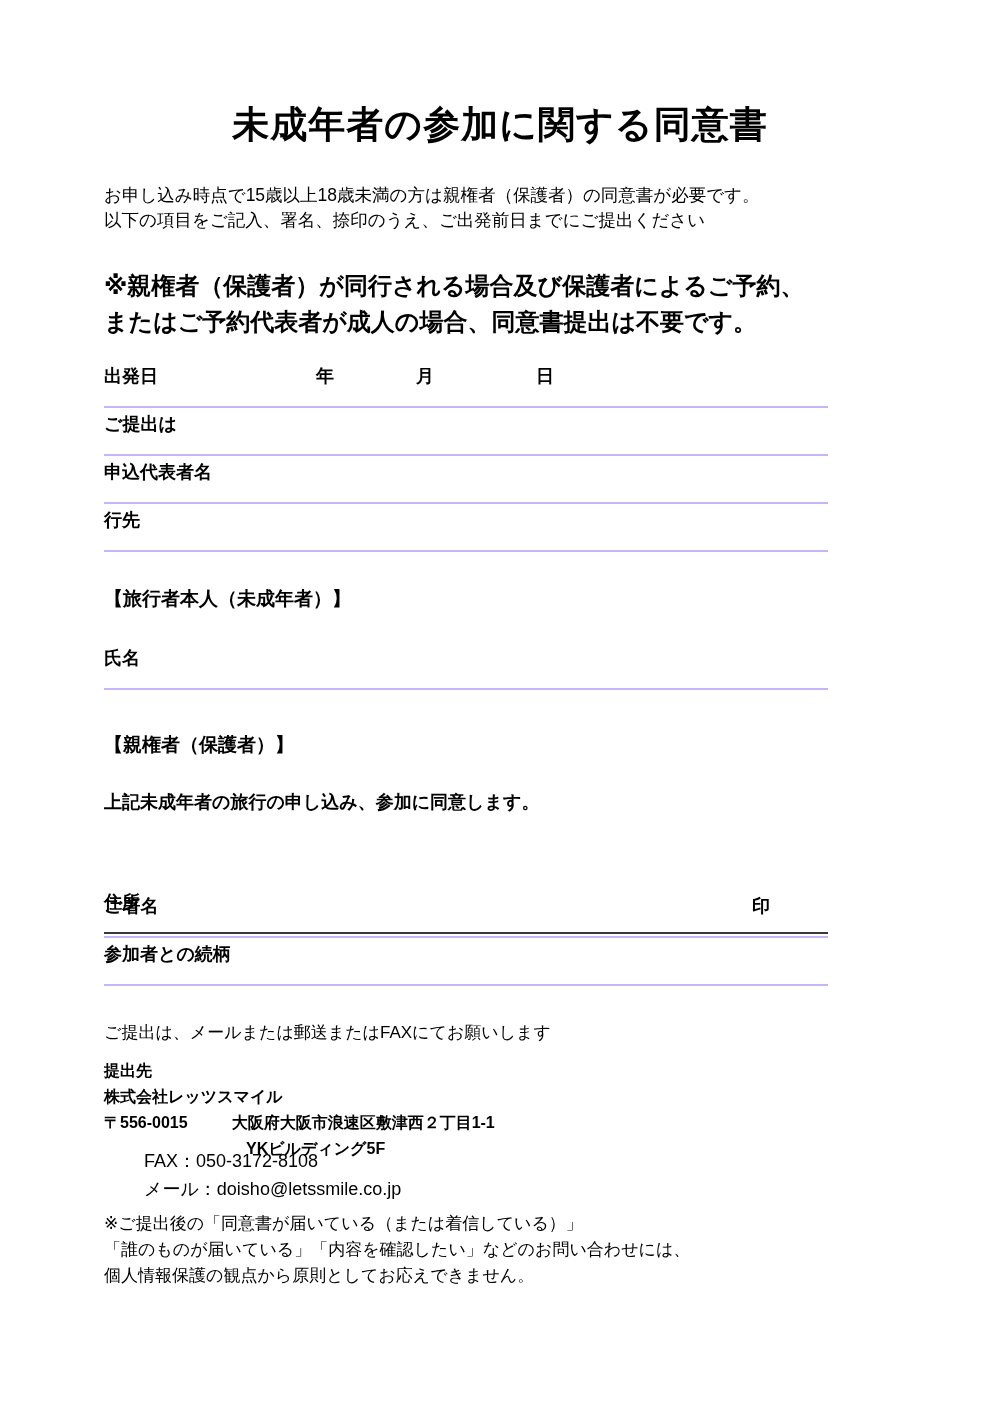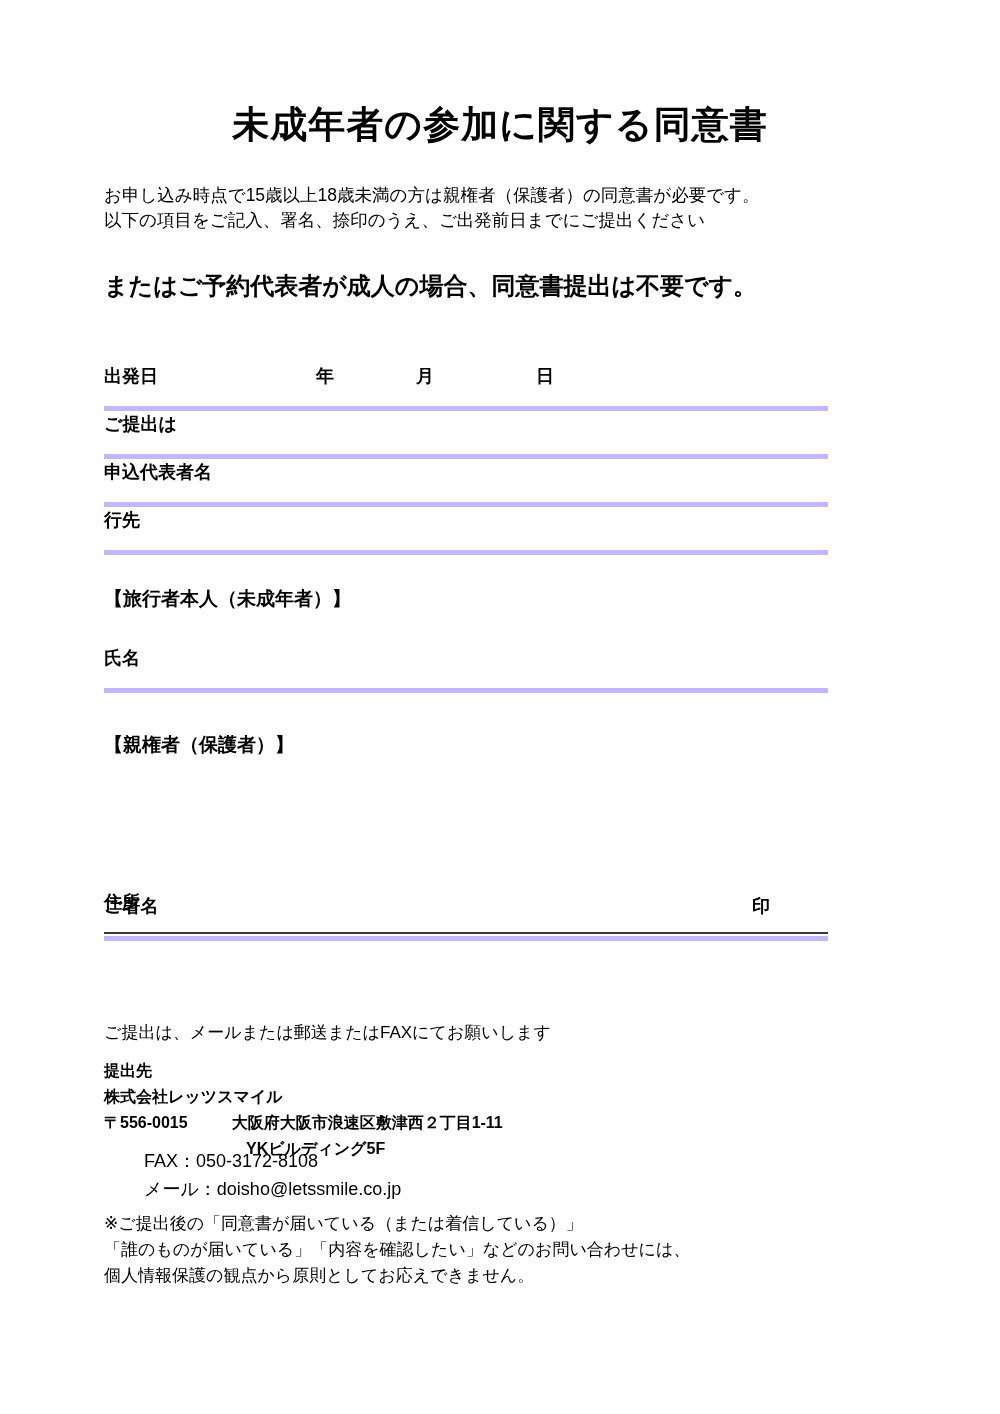--- a/index.html
+++ b/index.html
@@ -61,21 +61,21 @@
     line-height: 36px;
   }
   .notice div { white-space: nowrap; }
 
   
   .field-row {
     position: absolute;
     left: 104px;
     width: 724px;
     height: 48px;
-    border-bottom: 5px solid #c4b5fd;
+    border-bottom: 2px solid #c4b5fd;
   }
   .field-row.thin { border-bottom: 2px solid #3a3a3a; }
   .field-label {
     position: absolute;
     left: 0;
     top: 6px;
     font-size: 18px;
     font-weight: bold;
     white-space: nowrap;
   }
@@ -151,20 +151,21 @@
 <div class="page">
 
   <div class="doc-title">未成年者の参加に関する同意書</div>
 
   <div class="intro">
     <div>お申し込み時点で15歳以上18歳未満の方は親権者（保護者）の同意書が必要です。</div>
     <div>以下の項目をご記入、署名、捺印のうえ、ご出発前日までにご提出ください</div>
   </div>
 
   <div class="notice">
+    <div>※親権者（保護者）が同行される場合及び保護者によるご予約、</div>
     <div>またはご予約代表者が成人の場合、同意書提出は不要です。</div>
   </div>
 
   <div class="field-row" style="top:358px;">
     <span class="field-label">出発日</span>
     <span class="field-sub" style="left:212px;">年</span>
     <span class="field-sub" style="left:312px;">月</span>
     <span class="field-sub" style="left:432px;">日</span>
   </div>
 
@@ -181,38 +182,42 @@
   </div>
 
   <div class="section-head" style="top:586px;">【旅行者本人（未成年者）】</div>
 
   <div class="field-row" style="top:640px;">
     <span class="field-label">氏名</span>
   </div>
 
   <div class="section-head" style="top:732px;">【親権者（保護者）】</div>
 
+  <div class="statement" style="top:790px;">上記未成年者の旅行の申し込み、参加に同意します。</div>
 
   <div class="field-row thin" style="top:884px;">
     <span class="field-label">住所</span>
   </div>
 
   <div class="field-row" style="top:888px;">
     <span class="field-label">ご署名</span>
     <span class="seal-mark">印</span>
   </div>
 
+  <div class="field-row" style="top:936px;">
+    <span class="field-label">参加者との続柄</span>
+  </div>
 
   <div class="footer-line" style="top:1020px;">ご提出は、メールまたは郵送またはFAXにてお願いします</div>
 
   <div class="footer-block" style="top:1058px;">
     <div>提出先</div>
     <div>株式会社レッツスマイル</div>
     <div>
-      <span>〒556-0015</span><span style="display:inline-block;width:44px;"></span><span>大阪府大阪市浪速区敷津西２丁目1-11</span>
+      <span>〒556-0015</span><span style="display:inline-block;width:44px;"></span><span>大阪府大阪市浪速区敷津西２丁目1-1</span>
     </div>
     <div class="addr-indent">YKビルディング5F</div>
   </div>
 
   <div class="contact-block" style="top:1147px;">
     <div>FAX：050-3172-8108</div>
     <div>メール：doisho@letssmile.co.jp</div>
   </div>
 
   <div class="note-block" style="top:1211px;">

